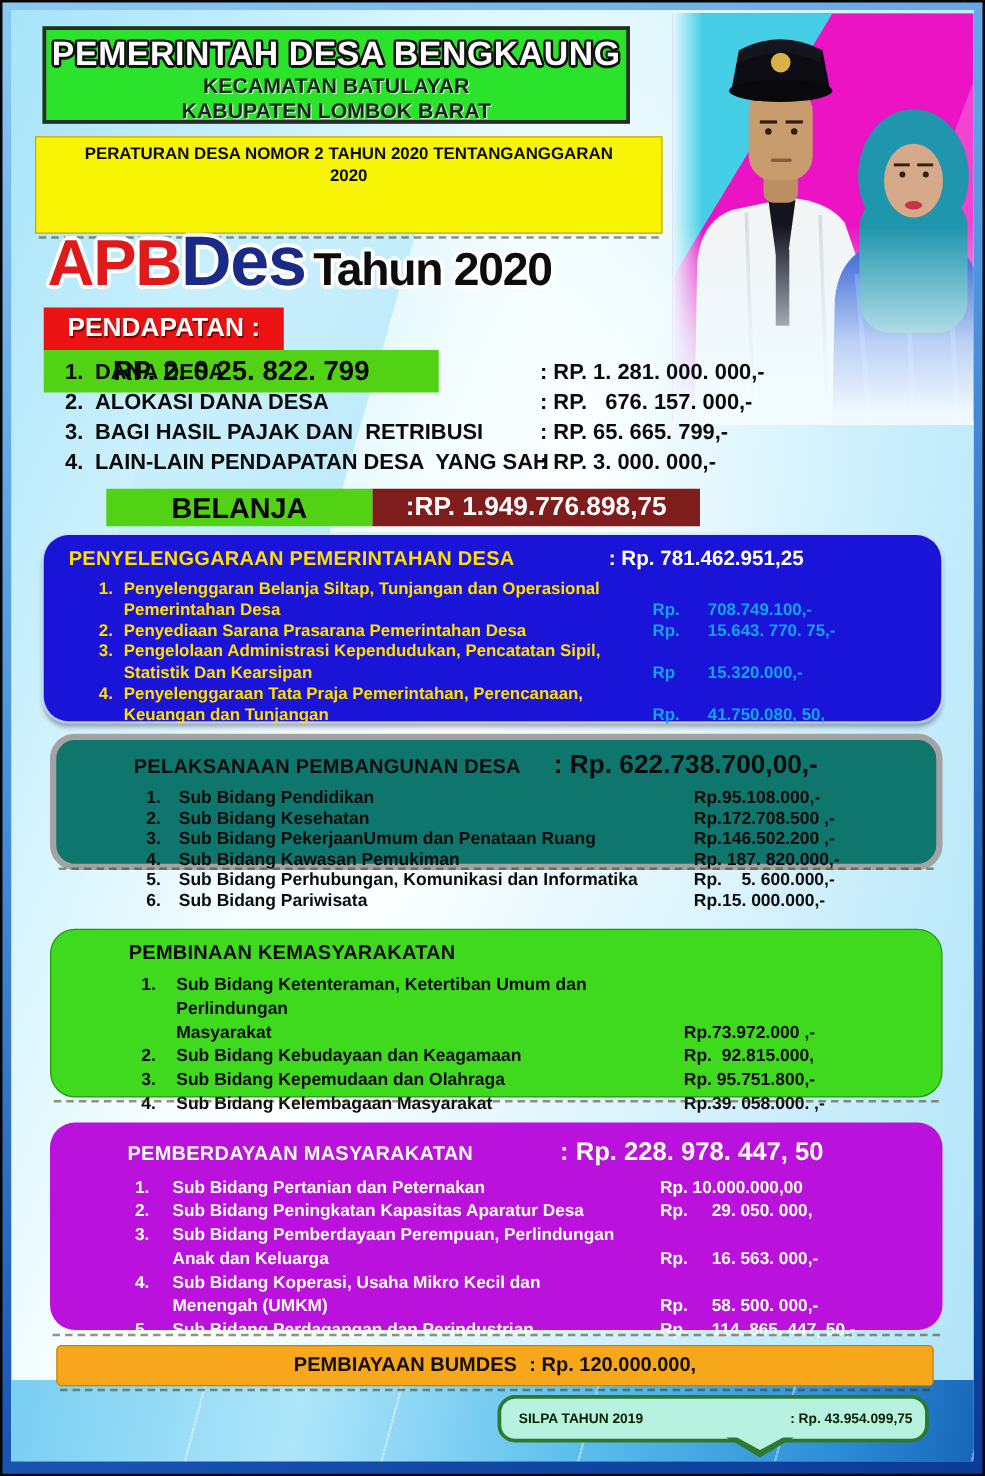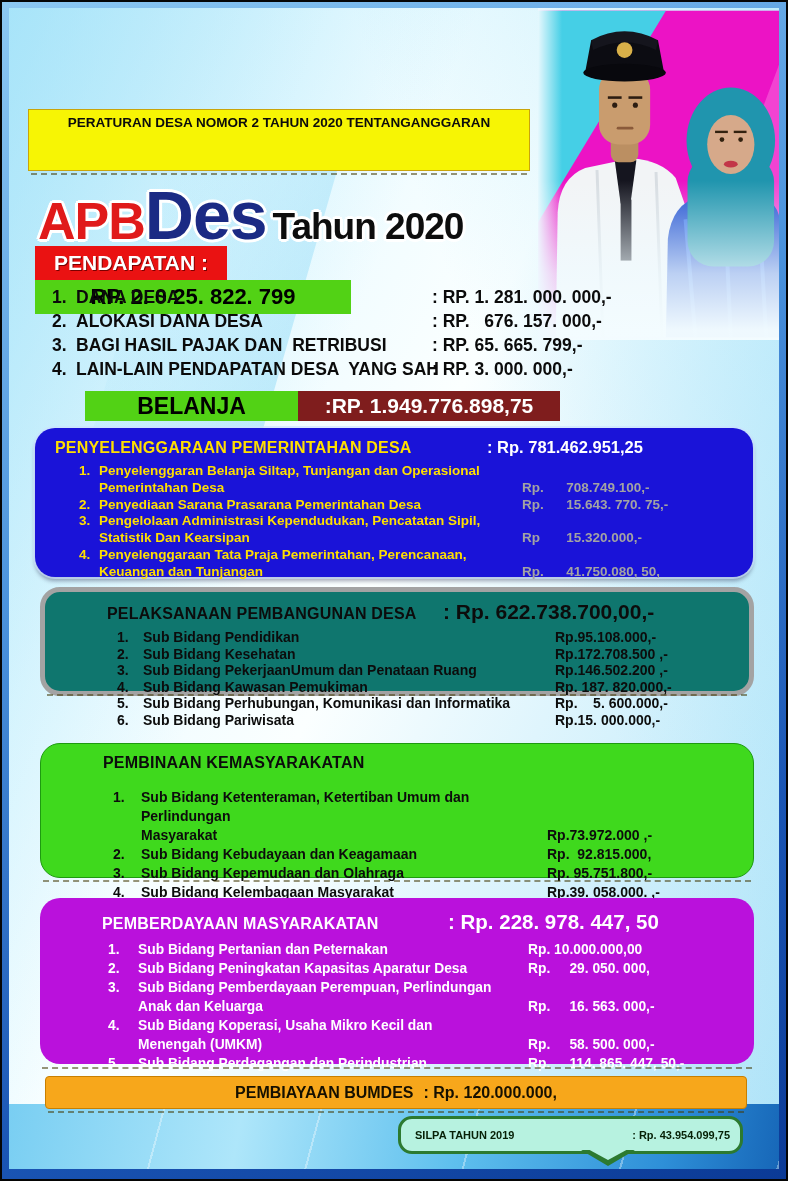--- a/index.html
+++ b/index.html
@@ -28,30 +28,30 @@
   .pre{white-space:pre;}
 
   
   .hdr-box{left:34px;top:21px;width:470px;height:78px;background:#2ce32b;border:3px solid #2b2b2b;
            text-align:center;padding-top:4px;box-sizing:border-box;}
   .hdr-title{font-size:27px;letter-spacing:.5px;color:#ffffff;
      text-shadow:-2px 0 #111,2px 0 #111,0 -2px #111,0 2px #111,-1.5px -1.5px #111,1.5px -1.5px #111,-1.5px 1.5px #111,1.5px 1.5px #111;}
   .hdr-sub{font-size:17px;line-height:20px;color:#15241a;text-shadow:1px 1px 0 rgba(255,255,255,.7);}
 
   
-  .reg-box{left:28px;top:109px;width:502px;height:62px;background:#f7f504;border:1px solid #c9a40a;
+  .reg-box{left:28px;top:109px;width:502px;height:78px;background:#f7f504;border:1px solid #c9a40a;
            text-align:center;box-sizing:border-box;padding-top:4px;}
   .reg-line{font-size:13.5px;line-height:18px;color:#0c0c0c;}
   .stitched::after{content:"";position:absolute;left:2px;right:2px;bottom:-5px;border-top:2px dashed rgba(70,60,10,.55);}
 
   
   .apb-title{left:38px;top:176px;display:flex;align-items:baseline;letter-spacing:-1px;}
   .apb-title .ow{text-shadow:-3px 0 #fff,3px 0 #fff,0 -3px #fff,0 3px #fff,-2px -2px #fff,2px -2px #fff,-2px 2px #fff,2px 2px #fff;}
   .apb{font-size:52px;color:#e01a1a;}
-  .des{font-size:68px;color:#1b2a84;}
+  .des{font-size:56px;color:#1b2a84;}
   .tahun{font-size:37px;color:#0d0d0d;margin-left:6px;}
 
   
   .pend-bar{left:35px;top:246px;display:flex;height:34px;flex-direction:column;}
   .pend-label{background:#ea1212;color:#fff;font-size:21px;width:192px;text-align:center;line-height:34px;
      text-shadow:1px 1px 0 #7a0000;}
   .pend-total{background:#52d215;color:#000;font-size:22px;width:316px;text-align:center;line-height:34px;}
 
   
   .pend-list{left:52px;top:285px;width:692px;}
@@ -78,34 +78,34 @@
   .srow.two .val{align-self:flex-end;}
 
   .sec.blue{left:35px;top:428px;width:718px;height:149px;background:#1a13d8;
      box-shadow:0 0 0 2px rgba(205,225,255,.65), 0 4px 4px rgba(0,0,40,.35);padding:10px 16px 0 20px;}
   .sec.blue .shead{margin-bottom:6px;}
   .sec.blue .stitle{color:#ffdf00;}
   .sec.blue .stotal{color:#fff;font-size:16.5px;width:250px;}
   .sec.blue .srow{font-size:13.5px;line-height:16.8px;margin-left:24px;}
   .sec.blue .no{width:20px;color:#ffdf00;}
   .sec.blue .txt{color:#ffdf00;}
-  .sec.blue .val{width:215px;color:#a3a3a3;}
+  .sec.blue .val{width:215px;color:#0ea5e9;}
 
   .sec.yellow{left:40px;top:587px;width:714px;height:109px;background:#0f766e;border:5px solid #a3a3a3;
      padding:8px 14px 0 62px;}
   .sec.yellow .shead{margin-bottom:5px;align-items:baseline;}
   .sec.yellow .stitle{color:#0c0c0c;font-size:16px;}
   .sec.yellow .stotal{color:#0c0c0c;font-size:21px;width:292px;}
   .sec.yellow .srow{font-size:14px;line-height:16.6px;margin-left:10px;color:#0c0c0c;}
   .sec.yellow .no{width:26px;}
   .sec.yellow .val{width:180px;}
 
   .sec.green{left:40px;top:743px;width:714px;height:135px;background:#3fd91d;border:1px solid #1e9a10;
      padding:10px 14px 0 62px;}
-  .sec.green .shead{margin-bottom:16px;}
+  .sec.green .shead{margin-bottom:6px;}
   .sec.green .stitle{color:#0c0c0c;font-size:16px;}
   .sec.green .stotal{color:#0c0c0c;font-size:20px;width:288px;}
   .sec.green .srow{font-size:14px;line-height:19px;margin-left:10px;color:#0c0c0c;}
   .sec.green .no{width:28px;}
   .sec.green .val{width:192px;}
 
   .sec.purple{left:40px;top:898px;width:714px;height:166px;background:#ba11dc;
      padding:12px 14px 0 62px;}
   .sec.purple .shead{margin-bottom:6px;}
   .sec.purple .stitle{color:#ffffff;font-size:16px;}
@@ -167,23 +167,29 @@
       <rect x="152" y="148" width="88" height="112" rx="26" fill="#2095ae"></rect>
       <ellipse cx="196" cy="136" rx="24" ry="30" fill="#d6a98a"></ellipse>
       <circle cx="187" cy="131" r="2.4" fill="#32210f"></circle>
       <circle cx="206" cy="131" r="2.4" fill="#32210f"></circle>
       <rect x="180" y="122" width="13" height="2.4" fill="#32210f"></rect>
       <rect x="199" y="122" width="13" height="2.4" fill="#32210f"></rect>
       <ellipse cx="196" cy="156" rx="7" ry="3.4" fill="#c23648"></ellipse>
     </svg>
   </div>
 
+  <div class="z hdr-box">
+    <div class="hdr-title">PEMERINTAH DESA BENGKAUNG</div>
+    <div class="hdr-sub">KECAMATAN BATULAYAR</div>
+    <div class="hdr-sub">KABUPATEN LOMBOK BARAT</div>
+  </div>
 
   <div class="z reg-box stitched">
     <div class="reg-line pre">PERATURAN DESA NOMOR 2 TAHUN 2020 TENTANGANGGARAN</div>
+    <div class="reg-line pre">2020</div>
   </div>
 
   <div class="z apb-title">
     <span class="apb ow">APB</span>
     <span class="des ow">Des</span>
     <span class="tahun ow">Tahun 2020</span>
   </div>
 
   <div class="z pend-bar">
     <div class="pend-label">PENDAPATAN :</div>

